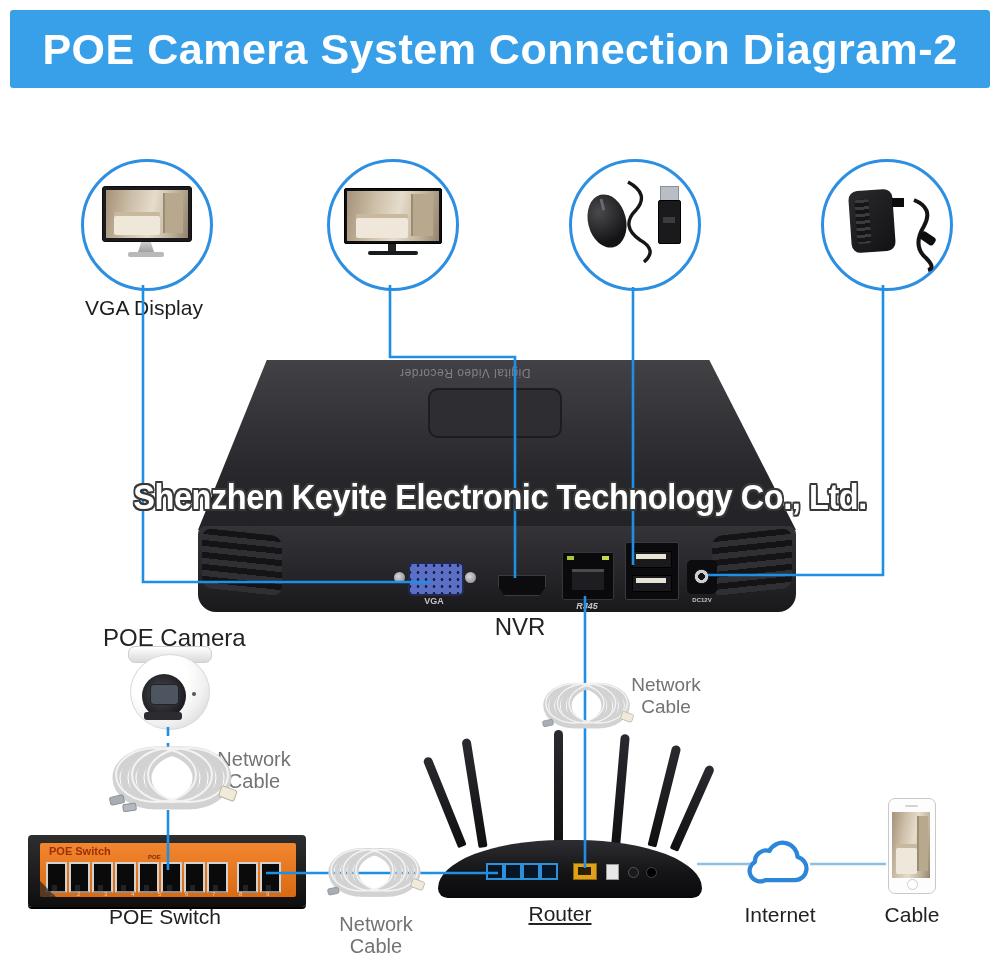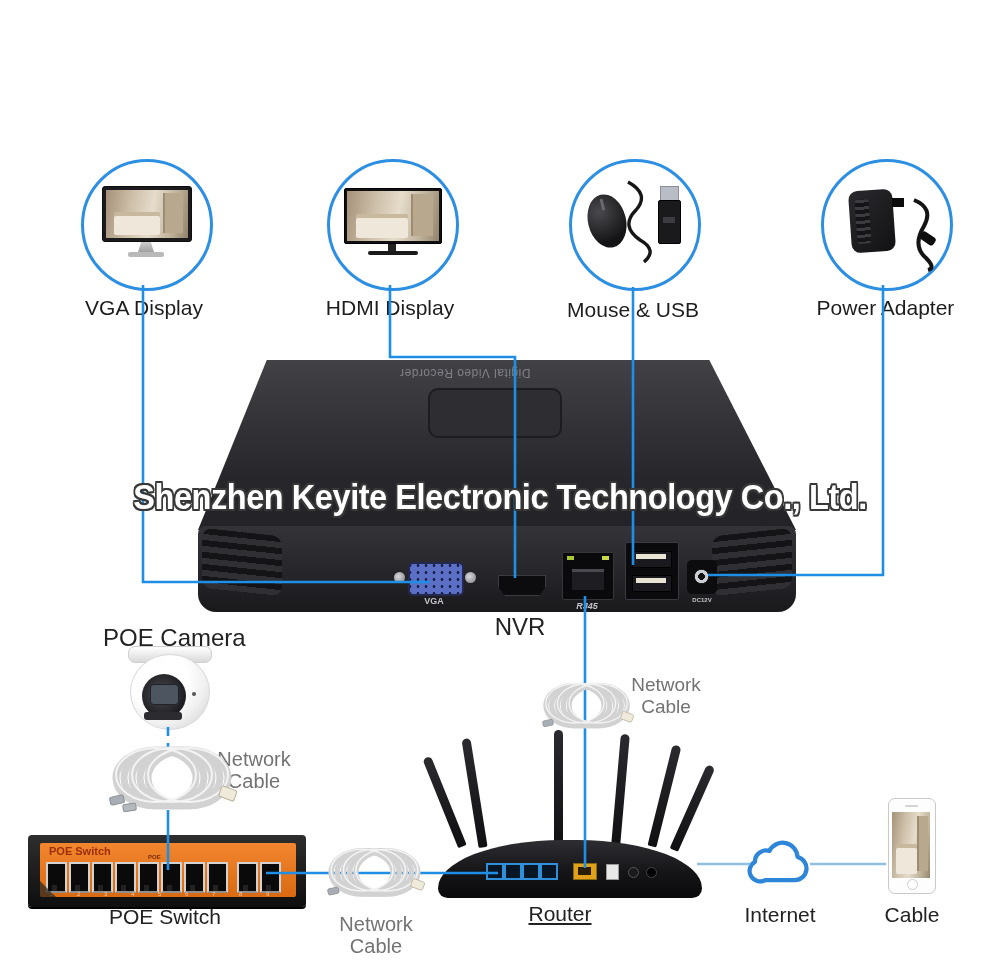--- a/index.html
+++ b/index.html
@@ -159,20 +159,23 @@
 
   .cloud{left:746px;top:834px;z-index:2;}
   .cable-label{font-size:20px;color:#737373;text-align:center;line-height:22px;z-index:3;}
   .dev-label{font-size:21px;color:#222;text-align:center;z-index:3;white-space:nowrap;}
 </style>
 </head>
 <body>
 
 <div id="stage">
 
+  <div class="abs banner">
+    <span>POE Camera System Connection Diagram-2</span>
+  </div>
 
   <svg class="abs lines" width="1000" height="975" viewBox="0 0 1000 975">
     <g fill="none" stroke="#1F8FE6" stroke-width="2.6">
       <polyline points="143,285 143,582 430,582"></polyline>
       <polyline points="390,285 390,357 515,357 515,578"></polyline>
       <polyline points="633,287 633,565"></polyline>
       <polyline points="883,285 883,575 708,575"></polyline>
       <polyline points="585,596 585,868"></polyline>
       <polyline points="168,727 168,748" stroke-dasharray="9 7"></polyline>
       <polyline points="168,810 168,870"></polyline>
@@ -211,23 +214,20 @@
   <div class="abs circ" style="left:821px;top:159px;">
     <div class="abs pa-body"></div>
     <div class="abs pa-prong"></div>
     <svg class="abs" style="left:66px;top:20px;" width="50" height="90" viewBox="0 0 50 90">
       <path d="M24 18 q 20 8 10 26 q -12 20 2 32 q 10 10 2 12" fill="none" stroke="#141414" stroke-width="4"></path>
       <rect x="30" y="52" width="16" height="9" rx="3" transform="rotate(34 38 56)" fill="#0e0e0e"></rect>
     </svg>
   </div>
 
   <div class="abs plabel" style="left:64px;top:296px;width:160px;">VGA Display</div>
-  <div class="abs plabel" style="left:305px;top:296px;width:170px;">HDMI Display</div>
-  <div class="abs plabel" style="left:548px;top:298px;width:170px;">Mouse &amp; USB</div>
-  <div class="abs plabel" style="left:798px;top:296px;width:175px;">Power Adapter</div>
 
   <div class="abs nvr">
     <div class="nvr-top"></div>
     <div class="dvr-text">Digital Video Recorder</div>
     <div class="nvr-plate"></div>
     <div class="nvr-front"></div>
     <div class="vent l"></div>
     <div class="vent r"></div>
     <div class="vga-ear" style="left:196px;"></div>
     <div class="vga-port"></div>

